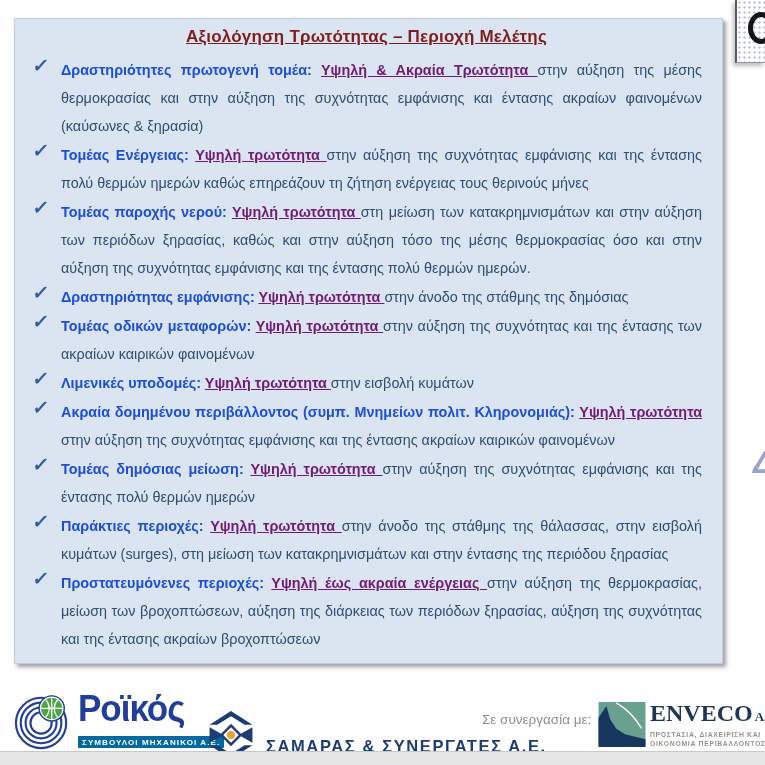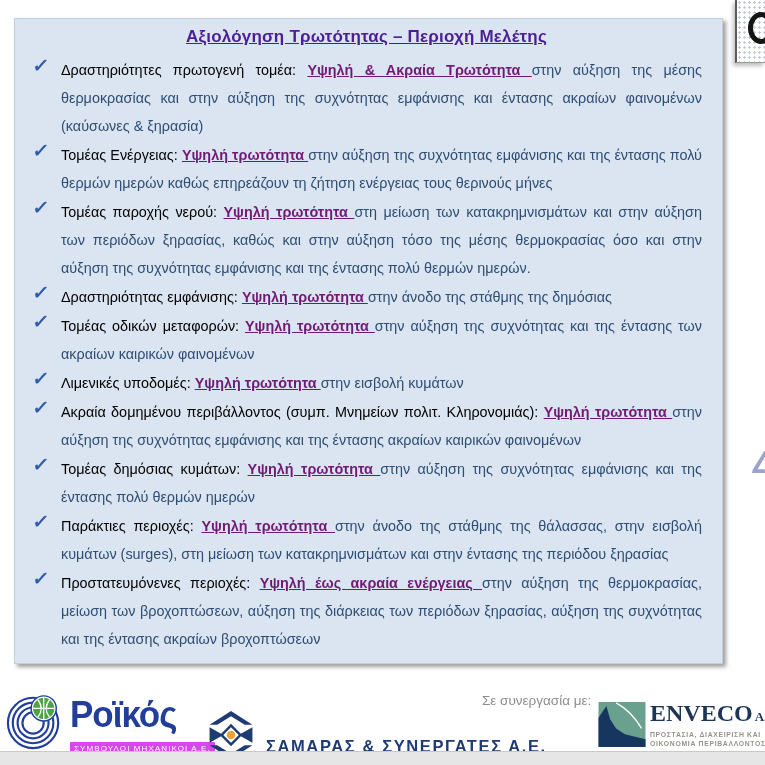--- a/index.html
+++ b/index.html
@@ -7,33 +7,33 @@
     width:765px;height:765px;overflow:hidden;background:#ffffff;
     font-family:"Liberation Sans", sans-serif;position:relative;
   }
   .panel{
     position:absolute;left:14px;top:18px;width:709px;height:646px;
     background:#dbe5f1;border:1px solid #c3cedd;box-sizing:border-box;
     box-shadow:3px 3px 4px rgba(80,80,80,.55);
     padding:6px 20px 10px 16px;
   }
   .title{
-    text-align:center;font-size:17px;font-weight:bold;color:#4c1d95;
+    text-align:center;font-size:17px;font-weight:bold;color:#7f1d1d;
     text-decoration:underline;margin:2px 0 9px 0;letter-spacing:.2px;
   }
   .bullets{width:100%;}
   .bullet{position:relative;padding-left:30px;margin-bottom:1px;}
   .check{
     position:absolute;left:2px;top:-2px;color:#2e5ca8;font-size:19px;
     font-weight:bold;transform:skewX(-8deg);
   }
   .btext{
     text-align:justify;font-size:14.4px;line-height:28px;color:#2e4d74;
   }
-  .lead{font-weight:normal;color:#000000;}
+  .lead{font-weight:bold;color:#1d4ed8;}
   .hl{font-weight:bold;color:#701a75;text-decoration:underline;}
   .rest{color:#2e4d74;}
 
   
   .dotted-box{
     position:absolute;right:0;top:0;width:28px;height:62px;background:#ffffff;
     background-image:radial-gradient(#c4cbd6 1px, transparent 1.3px);
     background-size:5px 5px;
     border-left:2px solid #5a5a5a;border-bottom:1px solid #9a9a9a;
     box-shadow:-2px 3px 4px rgba(0,0,0,.25);overflow:hidden;
@@ -42,35 +42,35 @@
     position:absolute;top:12px;right:-9px;width:16px;height:22px;
     border:5px solid #141414;border-radius:50%;
   }
   .delta-frag{
     position:absolute;top:444px;right:-11px;font-size:32px;color:#8a93c6;
     font-weight:bold;transform:skewX(-12deg);opacity:.85;
   }
 
   
   .footer{position:absolute;left:0;top:686px;width:765px;height:66px;}
-  .roikos{position:absolute;left:4px;top:6px;display:flex;align-items:flex-end;}
+  .roikos{position:absolute;left:12px;top:6px;display:flex;align-items:flex-start;}
   .roikos-txt{margin-left:4px;}
   .roikos-name{
     font-size:35px;font-weight:bold;color:#213f9a;line-height:32px;
     letter-spacing:-1px;transform:scaleY(1.05);
   }
   .roikos-band{
-    margin-top:12px;background:#d946ef;color:#ffffff;font-size:8px;font-weight:normal;
+    margin-top:12px;background:#0369a1;color:#ffffff;font-size:8px;font-weight:bold;
     letter-spacing:1.1px;text-align:center;padding:2px 4px 1px 4px;border-radius:1px;
   }
   .samaras{position:absolute;left:206px;top:10px;display:flex;align-items:center;}
   .samaras-txt{margin-left:10px;}
   .sam1{font-size:16.5px;font-weight:bold;color:#1e3c74;letter-spacing:1.6px;white-space:nowrap;margin-top:41px;}
   .sam2{font-size:15px;font-weight:bold;color:#1e3c74;letter-spacing:5.5px;margin-top:5px;white-space:nowrap;}
-  .coop{position:absolute;left:482px;top:7px;font-size:13.5px;color:#8d8d8d;}
+  .coop{position:absolute;left:482px;top:26px;font-size:13.5px;color:#8d8d8d;}
   .enveco{position:absolute;left:598px;top:16px;display:flex;align-items:flex-start;}
   .enveco-txt{margin-left:4px;margin-top:0px;}
   .env-name{font-family:"Liberation Serif", serif;font-weight:bold;color:#1d3557;
     font-size:24px;line-height:22px;white-space:nowrap;}
   .env-ae{font-size:13px;margin-left:2px;}
   .env-sub{font-size:6.8px;color:#97918a;letter-spacing:.7px;line-height:8.5px;
     border-top:0;white-space:nowrap;font-weight:bold;}
   .env-sub.first{margin-top:3px;}
   .bottom-bar{
     position:absolute;left:0;bottom:0;width:765px;height:13px;background:#e6e6e6;
@@ -114,21 +114,21 @@
       <div class="btext"><span class="lead">Λιμενικές υποδομές: </span><span class="hl">Υψηλή τρωτότητα </span><span class="rest">στην εισβολή κυμάτων</span></div>
     </div>
 
     <div class="bullet">
       <span class="check">✓</span>
       <div class="btext"><span class="lead">Ακραία δομημένου περιβάλλοντος (συμπ. Μνημείων πολιτ. Κληρονομιάς): </span><span class="hl">Υψηλή τρωτότητα </span><span class="rest">στην αύξηση της συχνότητας εμφάνισης και της έντασης ακραίων καιρικών φαινομένων</span></div>
     </div>
 
     <div class="bullet">
       <span class="check">✓</span>
-      <div class="btext"><span class="lead">Τομέας δημόσιας κυμάτων: </span><span class="hl">Υψηλή τρωτότητα </span><span class="rest">στην αύξηση της συχνότητας εμφάνισης και της έντασης πολύ θερμών ημερών</span></div>
+      <div class="btext"><span class="lead">Τομέας δημόσιας μείωση: </span><span class="hl">Υψηλή τρωτότητα </span><span class="rest">στην αύξηση της συχνότητας εμφάνισης και της έντασης πολύ θερμών ημερών</span></div>
     </div>
 
     <div class="bullet">
       <span class="check">✓</span>
       <div class="btext"><span class="lead">Παράκτιες περιοχές: </span><span class="hl">Υψηλή τρωτότητα </span><span class="rest">στην άνοδο της στάθμης της θάλασσας, στην εισβολή κυμάτων (surges), στη μείωση των κατακρημνισμάτων και στην έντασης της περιόδου ξηρασίας</span></div>
     </div>
 
     <div class="bullet">
       <span class="check">✓</span>
       <div class="btext"><span class="lead">Προστατευμόνενες περιοχές: </span><span class="hl">Υψηλή έως ακραία ενέργειας </span><span class="rest">στην αύξηση της θερμοκρασίας, μείωση των βροχοπτώσεων, αύξηση της διάρκειας των περιόδων ξηρασίας, αύξηση της συχνότητας και της έντασης ακραίων βροχοπτώσεων</span></div>

